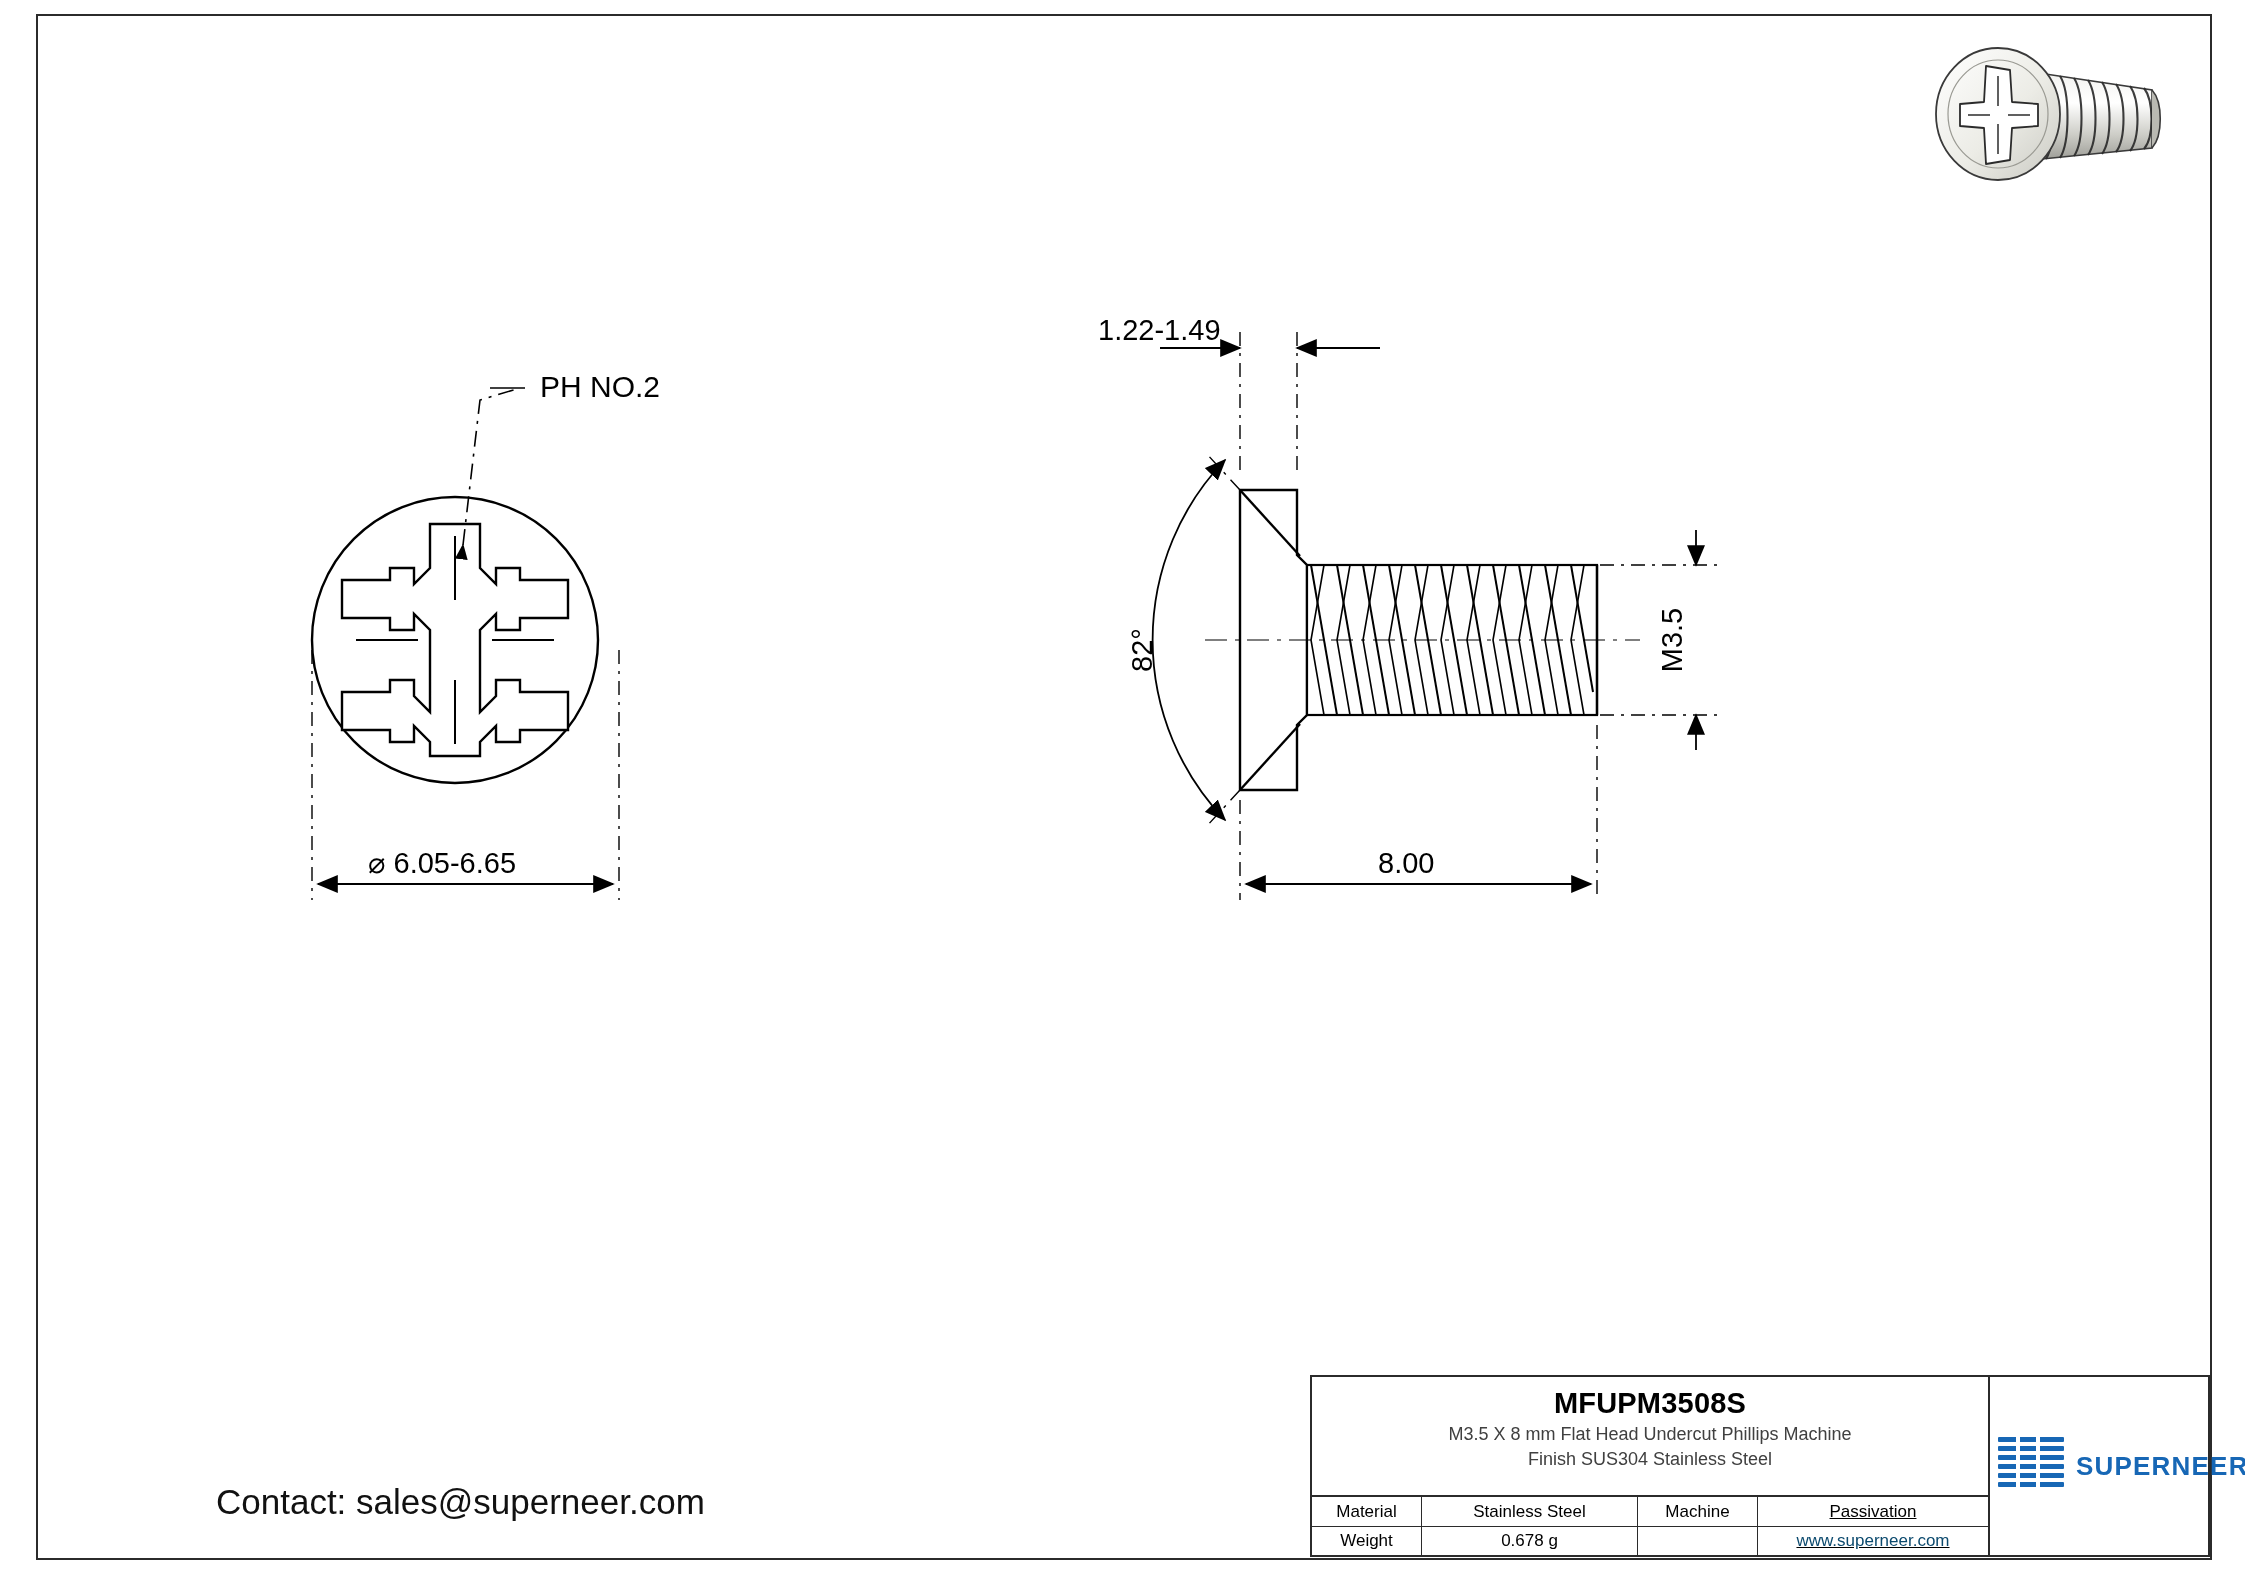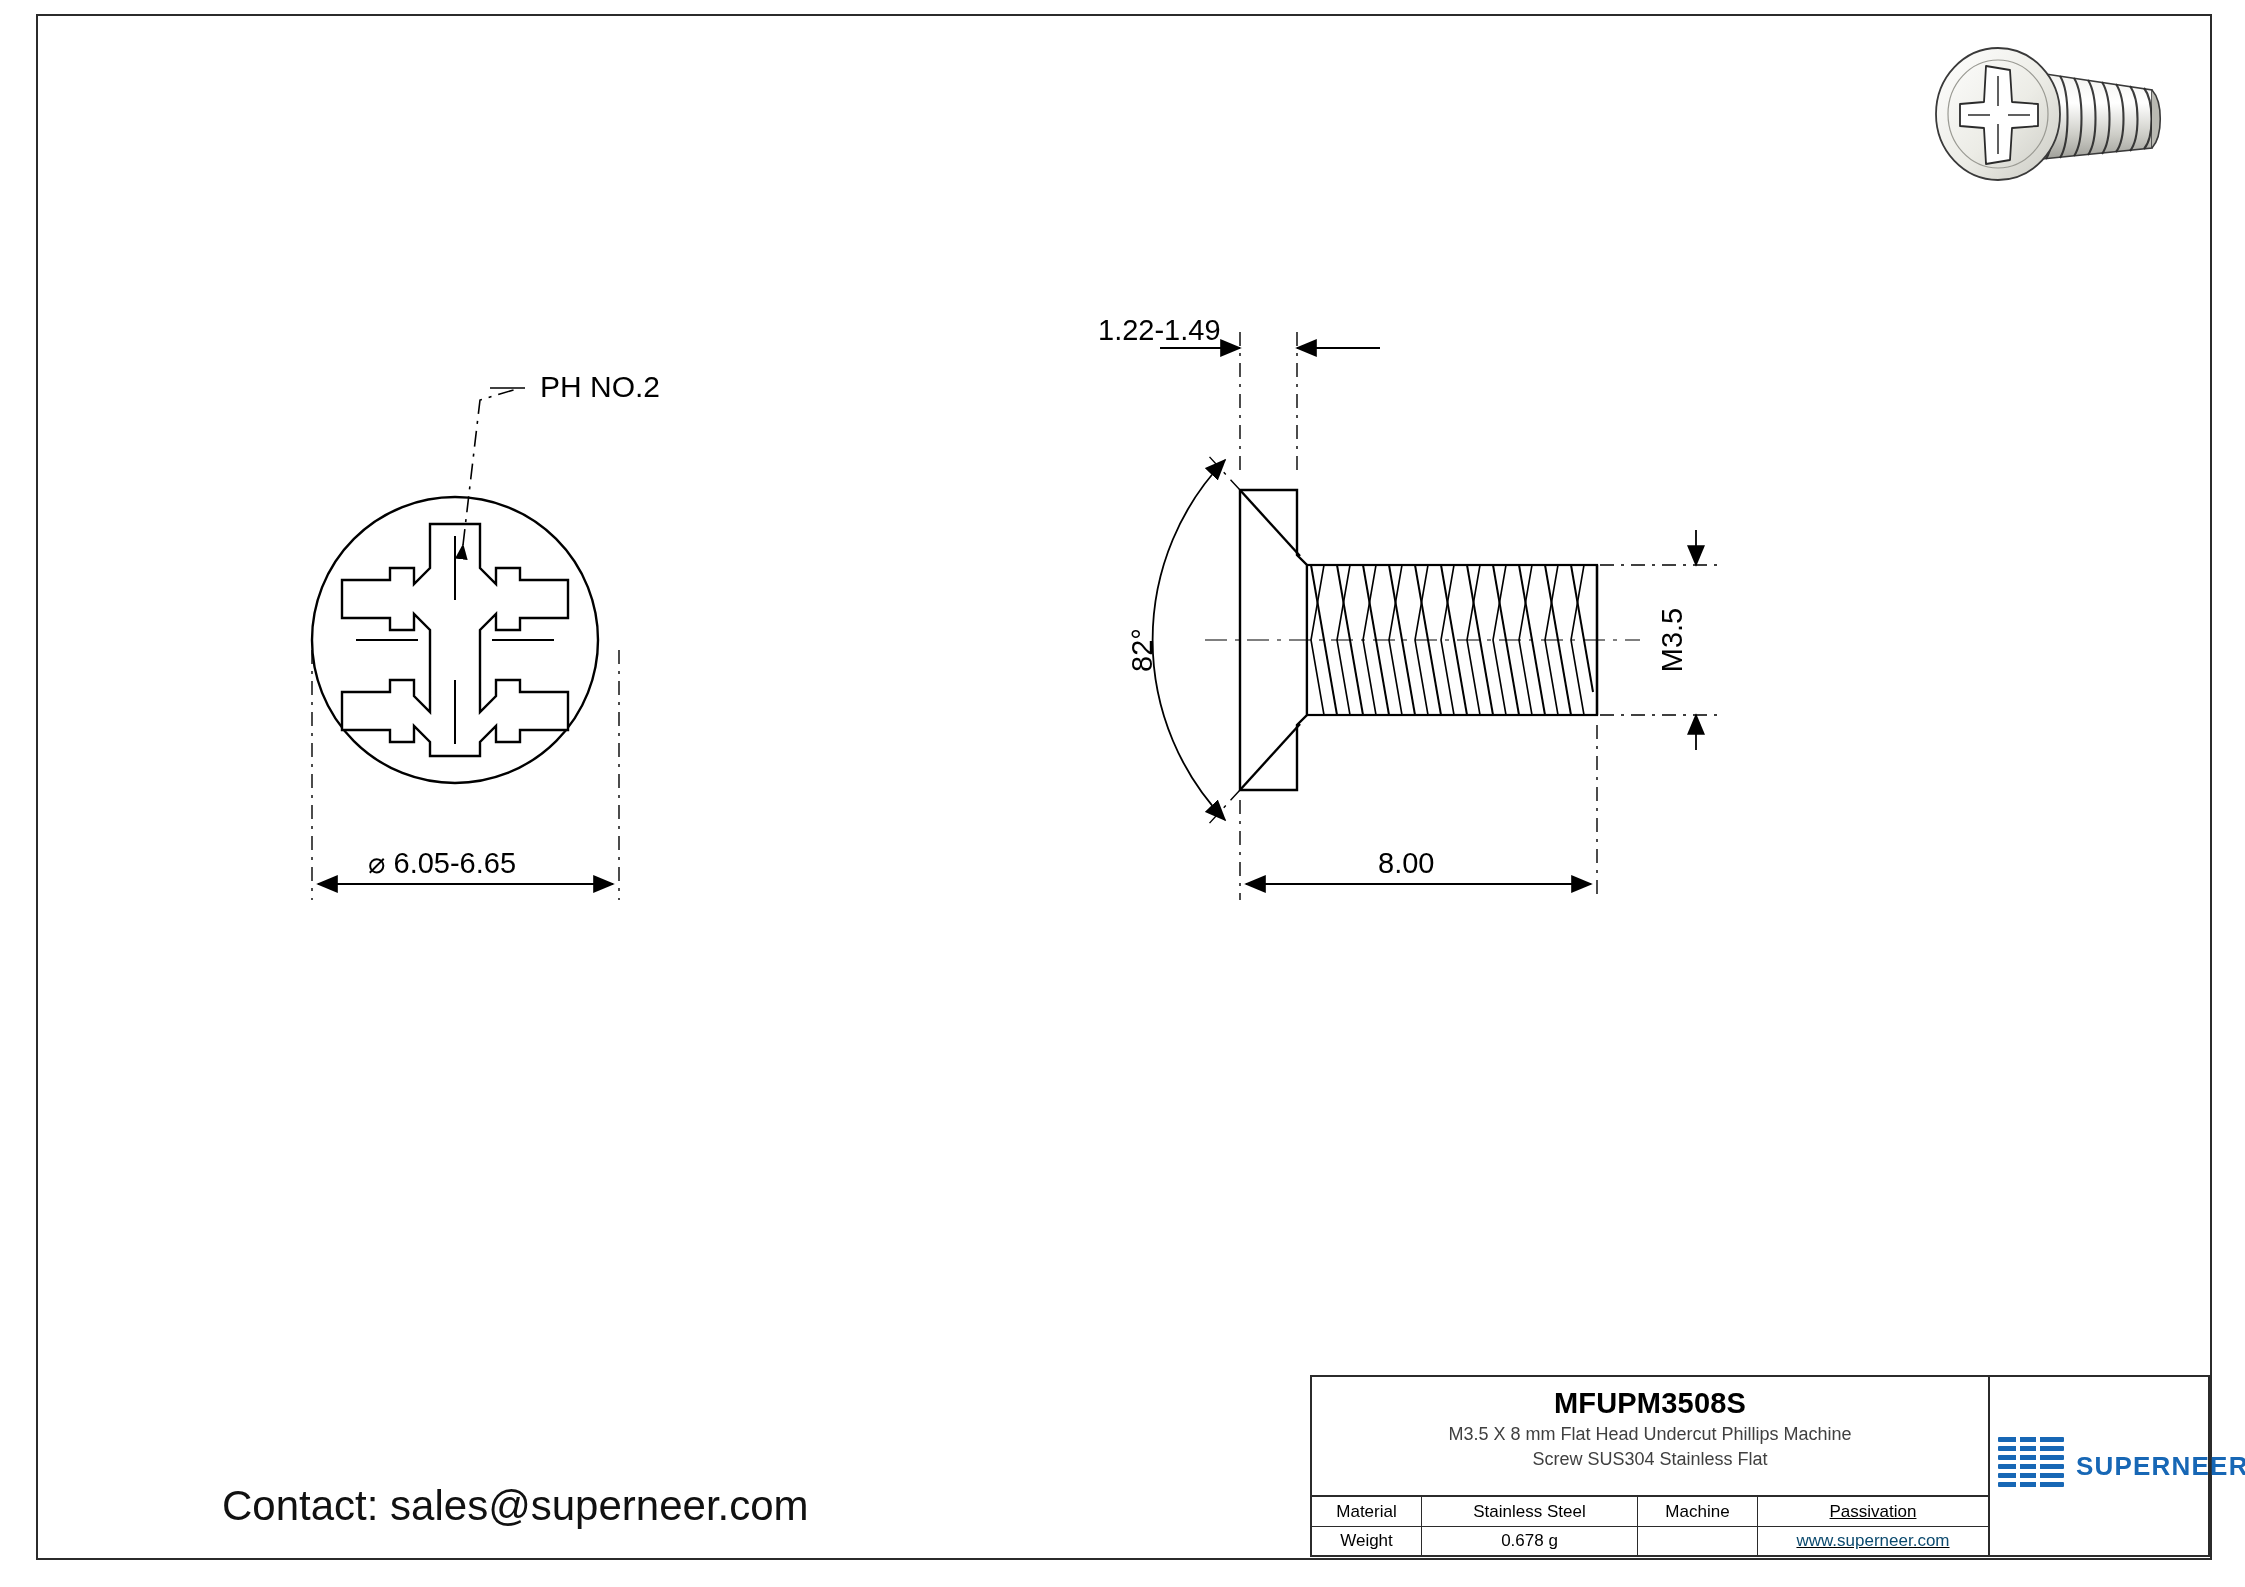--- a/index.html
+++ b/index.html
@@ -37,23 +37,23 @@
     height: 1587px;
     pointer-events: none;
   }
   .dimtext {
     font-family: "Liberation Sans", sans-serif;
     font-size: 25px;
     fill: #000000;
   }
   .contact {
     position: absolute;
-    left: 222px;
+    left: 216px;
     top: 1482px;
-    font-size: 42px;
+    font-size: 35px;
     font-family: "Liberation Sans", sans-serif;
     color: #111;
     white-space: nowrap;
   }
   
   .titleblock {
     position: absolute;
     left: 1310px;
     top: 1375px;
     width: 900px;
@@ -303,21 +303,21 @@
     </g>
   </svg>
 
   <div class="contact">Contact: sales@superneer.com</div>
 
   <div class="titleblock">
     <div class="tb-left">
       <div class="tb-code">MFUPM3508S</div>
       <div class="tb-desc">
         <div>M3.5 X 8 mm  Flat Head Undercut Phillips Machine</div>
-        <div>Screw SUS304 Stainless Flat</div>
+        <div>Finish SUS304 Stainless Steel</div>
       </div>
       <div class="tb-table">
         <div class="tb-row">
           <div class="tb-cell c1">Material</div>
           <div class="tb-cell c2">Stainless Steel</div>
           <div class="tb-cell c3">Machine</div>
           <div class="tb-cell c4">Passivation</div>
         </div>
         <div class="tb-row">
           <div class="tb-cell c1">Weight</div>

